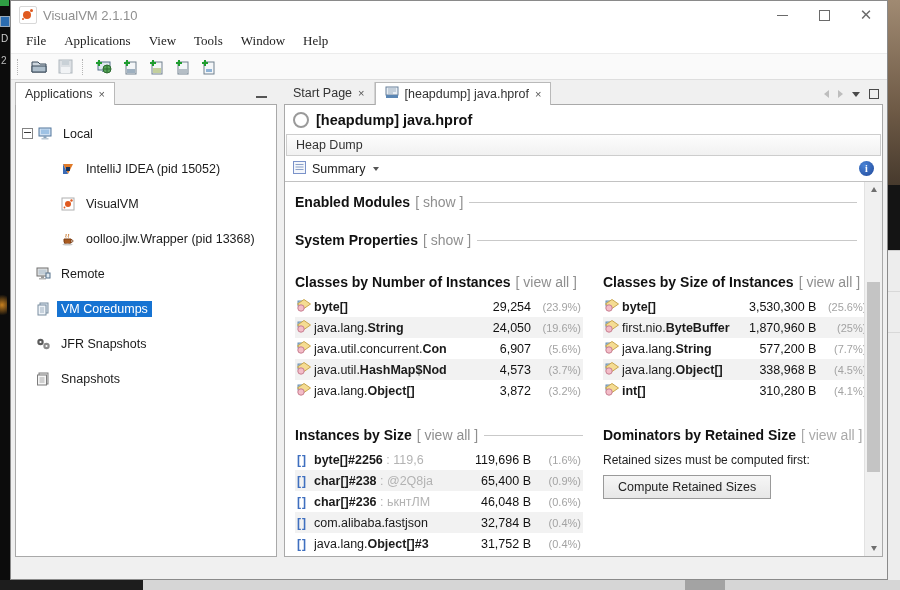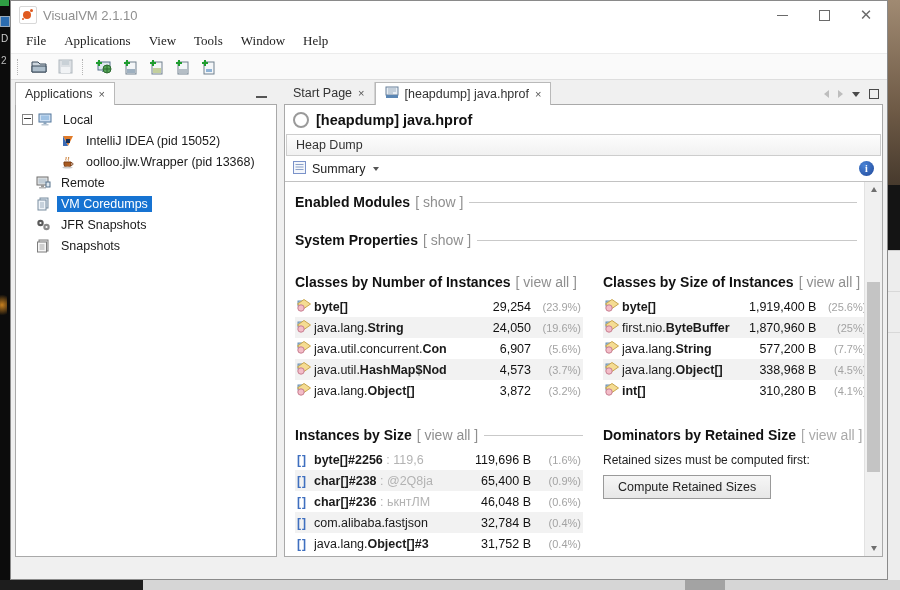--- a/index.html
+++ b/index.html
@@ -51,21 +51,21 @@
   .win-body{flex:1;display:flex;min-height:0;padding:1px 4px 0 4px;}
 
   
   .sidebar{width:262px;display:flex;flex-direction:column;flex:0 0 auto;}
   .side-tabrow{height:23px;display:flex;align-items:flex-end;flex:0 0 auto;position:relative;}
   .side-tab{background:#fff;border:1px solid #b9b9b9;border-bottom:none;height:22px;display:flex;align-items:center;
     padding:0 9px;gap:6px;font-size:12.5px;color:#333;position:relative;z-index:2;margin-bottom:-1px;}
   .tab-close{font-size:11px;color:#555;}
   .side-min{margin-left:auto;margin-right:10px;margin-bottom:6px;width:11px;height:2px;background:#555;}
   .tree-panel{flex:1;background:#fff;border:1px solid #a9a9a9;overflow:hidden;padding:4px 0 0 4px;position:relative;z-index:1;}
-  .tree-row{display:flex;align-items:center;height:21px;font-size:12.5px;color:#1a1a1a;white-space:nowrap;}
+  .tree-row{display:flex;align-items:center;height:21px;font-size:12.5px;color:#1a1a1a;white-space:nowrap;margin-top:14px;}
   .tree-row .lbl{padding:1px 4px;}
   .tree-row.selected .lbl{background:#1673d2;color:#fff;}
   .toggle{width:9px;height:9px;border:1px solid #848484;background:#fff;position:relative;margin:0 5px 0 2px;flex:0 0 auto;}
   .toggle::before{content:"";position:absolute;left:1px;right:1px;top:3px;height:1px;background:#3a3a3a;}
   .t-indent1{width:16px;flex:0 0 auto;}
   .t-indent2{width:40px;flex:0 0 auto;border-left:1px dotted #c4c4c4;margin-left:6px;width:34px;}
   .t-icon{width:16px;height:14px;margin-right:5px;flex:0 0 auto;}
   .t-icon svg{display:block;}
 
   
@@ -265,20 +265,32 @@
                   <path d="M2 12 L2 2 L7 12 Z" fill="#3b6bb5"></path>
                   <rect x="5" y="5" width="4" height="4" fill="#16335c"></rect>
                 </svg>
             </span>
             <span class="lbl">IntelliJ IDEA (pid 15052)</span>
           </div>
           <div class="tree-row">
             <span class="t-indent2"></span>
             <span class="t-icon">
               <svg width="14" height="14">
+                  <rect x="1" y="1" width="12" height="12" fill="#fff" stroke="#b0b0b0"></rect>
+                  <circle cx="7" cy="7" r="3" fill="#e05a1f"></circle>
+                  <circle cx="10.5" cy="3.5" r="1.2" fill="#e05a1f"></circle>
+                  <circle cx="3.5" cy="10.5" r="0.9" fill="#e05a1f"></circle>
+                </svg>
+            </span>
+            <span class="lbl">VisualVM</span>
+          </div>
+          <div class="tree-row">
+            <span class="t-indent2"></span>
+            <span class="t-icon">
+              <svg width="14" height="14">
                   <path d="M3 7 h7 v2.5 a3.5 3 0 0 1 -7 0 Z" fill="#a85a20" stroke="#7a3c12"></path>
                   <path d="M10 7.5 c2.5 0 2.5 3 0 3" fill="none" stroke="#7a3c12"></path>
                   <path d="M5 2 c1 1.5 -1 2 0 3.5 M7.5 2 c1 1.5 -1 2 0 3.5" fill="none" stroke="#c9792f"></path>
                   <ellipse cx="6.5" cy="12.5" rx="5" ry="1" fill="#c9c9c9"></ellipse>
                 </svg>
             </span>
             <span class="lbl">oolloo.jlw.Wrapper (pid 13368)</span>
           </div>
           <div class="tree-row">
             <span class="t-indent1"></span>
@@ -502,21 +514,21 @@
                     <span class="sec-rule"></span>
                   </div>
                   <div class="tbl">
                     <div class="row">
                       <span class="cls-icon"><svg width="14" height="13">
                             <rect x="1" y="2" width="5" height="5" fill="#aacbe8" stroke="#6b8fae"></rect>
                             <path d="M7 0.5 L13.5 5 L7 9.5 L0.5 5 Z" fill="#f5dc92" stroke="#c8a54e"></path>
                             <circle cx="4" cy="9" r="3.2" fill="#f3bdc8" stroke="#c77e90"></circle>
                           </svg></span>
                       <span class="cell-name"><span></span><span class="b">byte[]</span></span>
-                      <span class="cell-val">1,919,400 B</span>
+                      <span class="cell-val">3,530,300 B</span>
                       <span class="cell-pct">(25.6%)</span>
                     </div>
                     <div class="row">
                       <span class="cls-icon"><svg width="14" height="13">
                             <rect x="1" y="2" width="5" height="5" fill="#aacbe8" stroke="#6b8fae"></rect>
                             <path d="M7 0.5 L13.5 5 L7 9.5 L0.5 5 Z" fill="#f5dc92" stroke="#c8a54e"></path>
                             <circle cx="4" cy="9" r="3.2" fill="#f3bdc8" stroke="#c77e90"></circle>
                           </svg></span>
                       <span class="cell-name"><span>first.nio.</span><span class="b">ByteBuffer</span></span>
                       <span class="cell-val">1,870,960 B</span>

